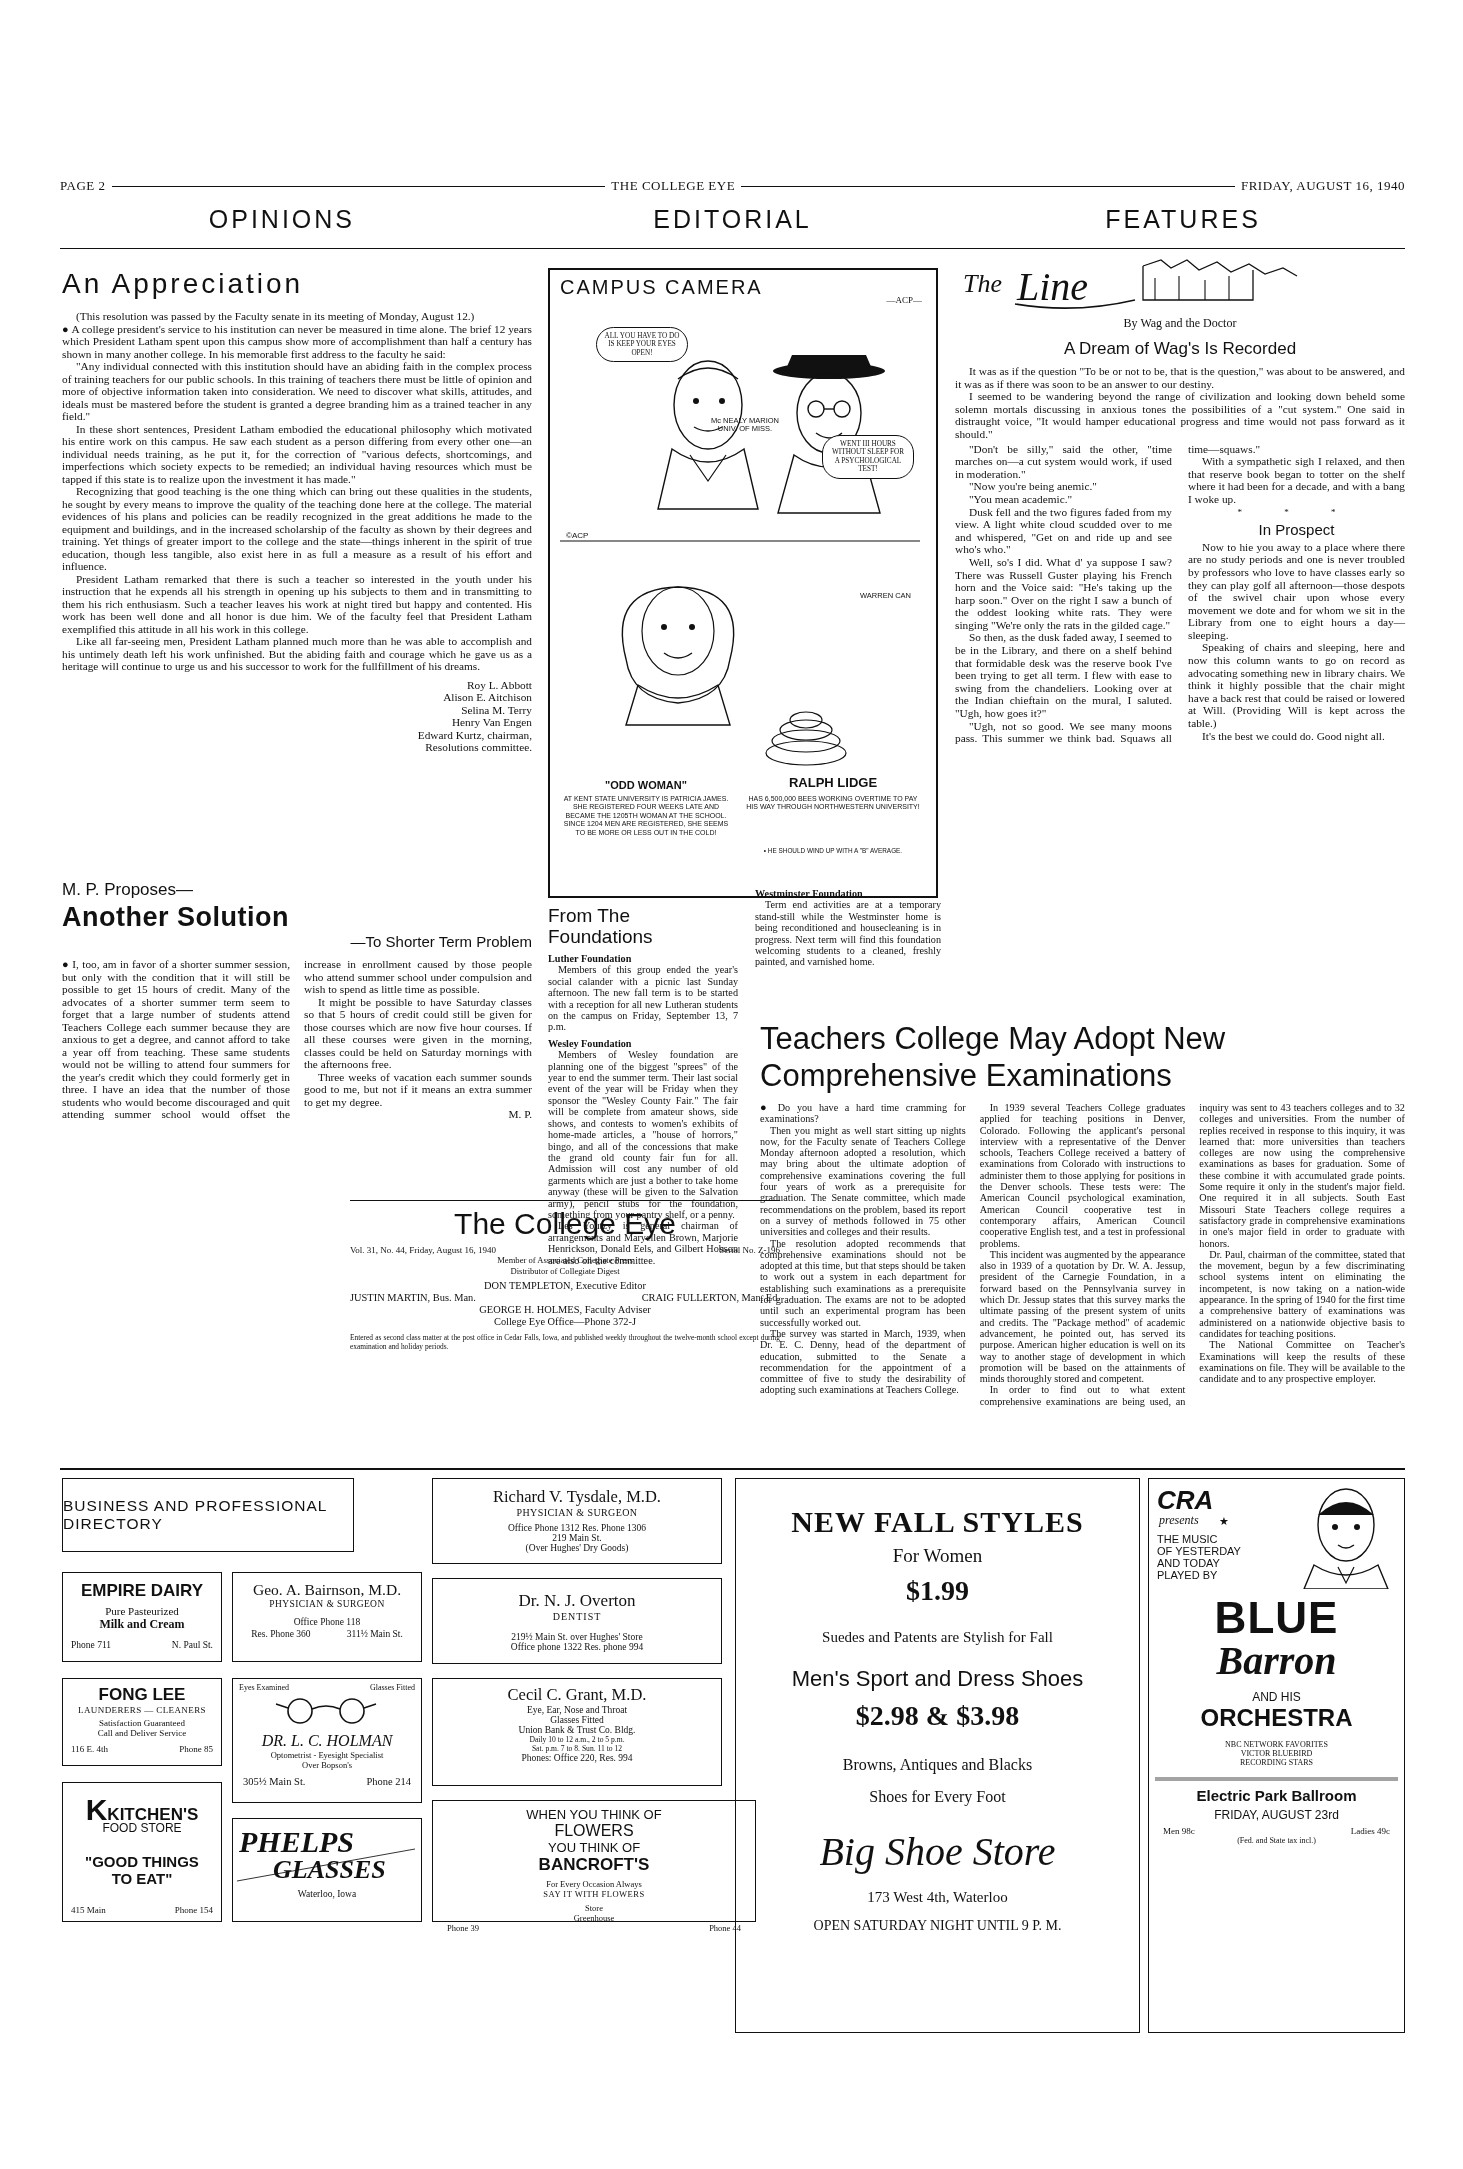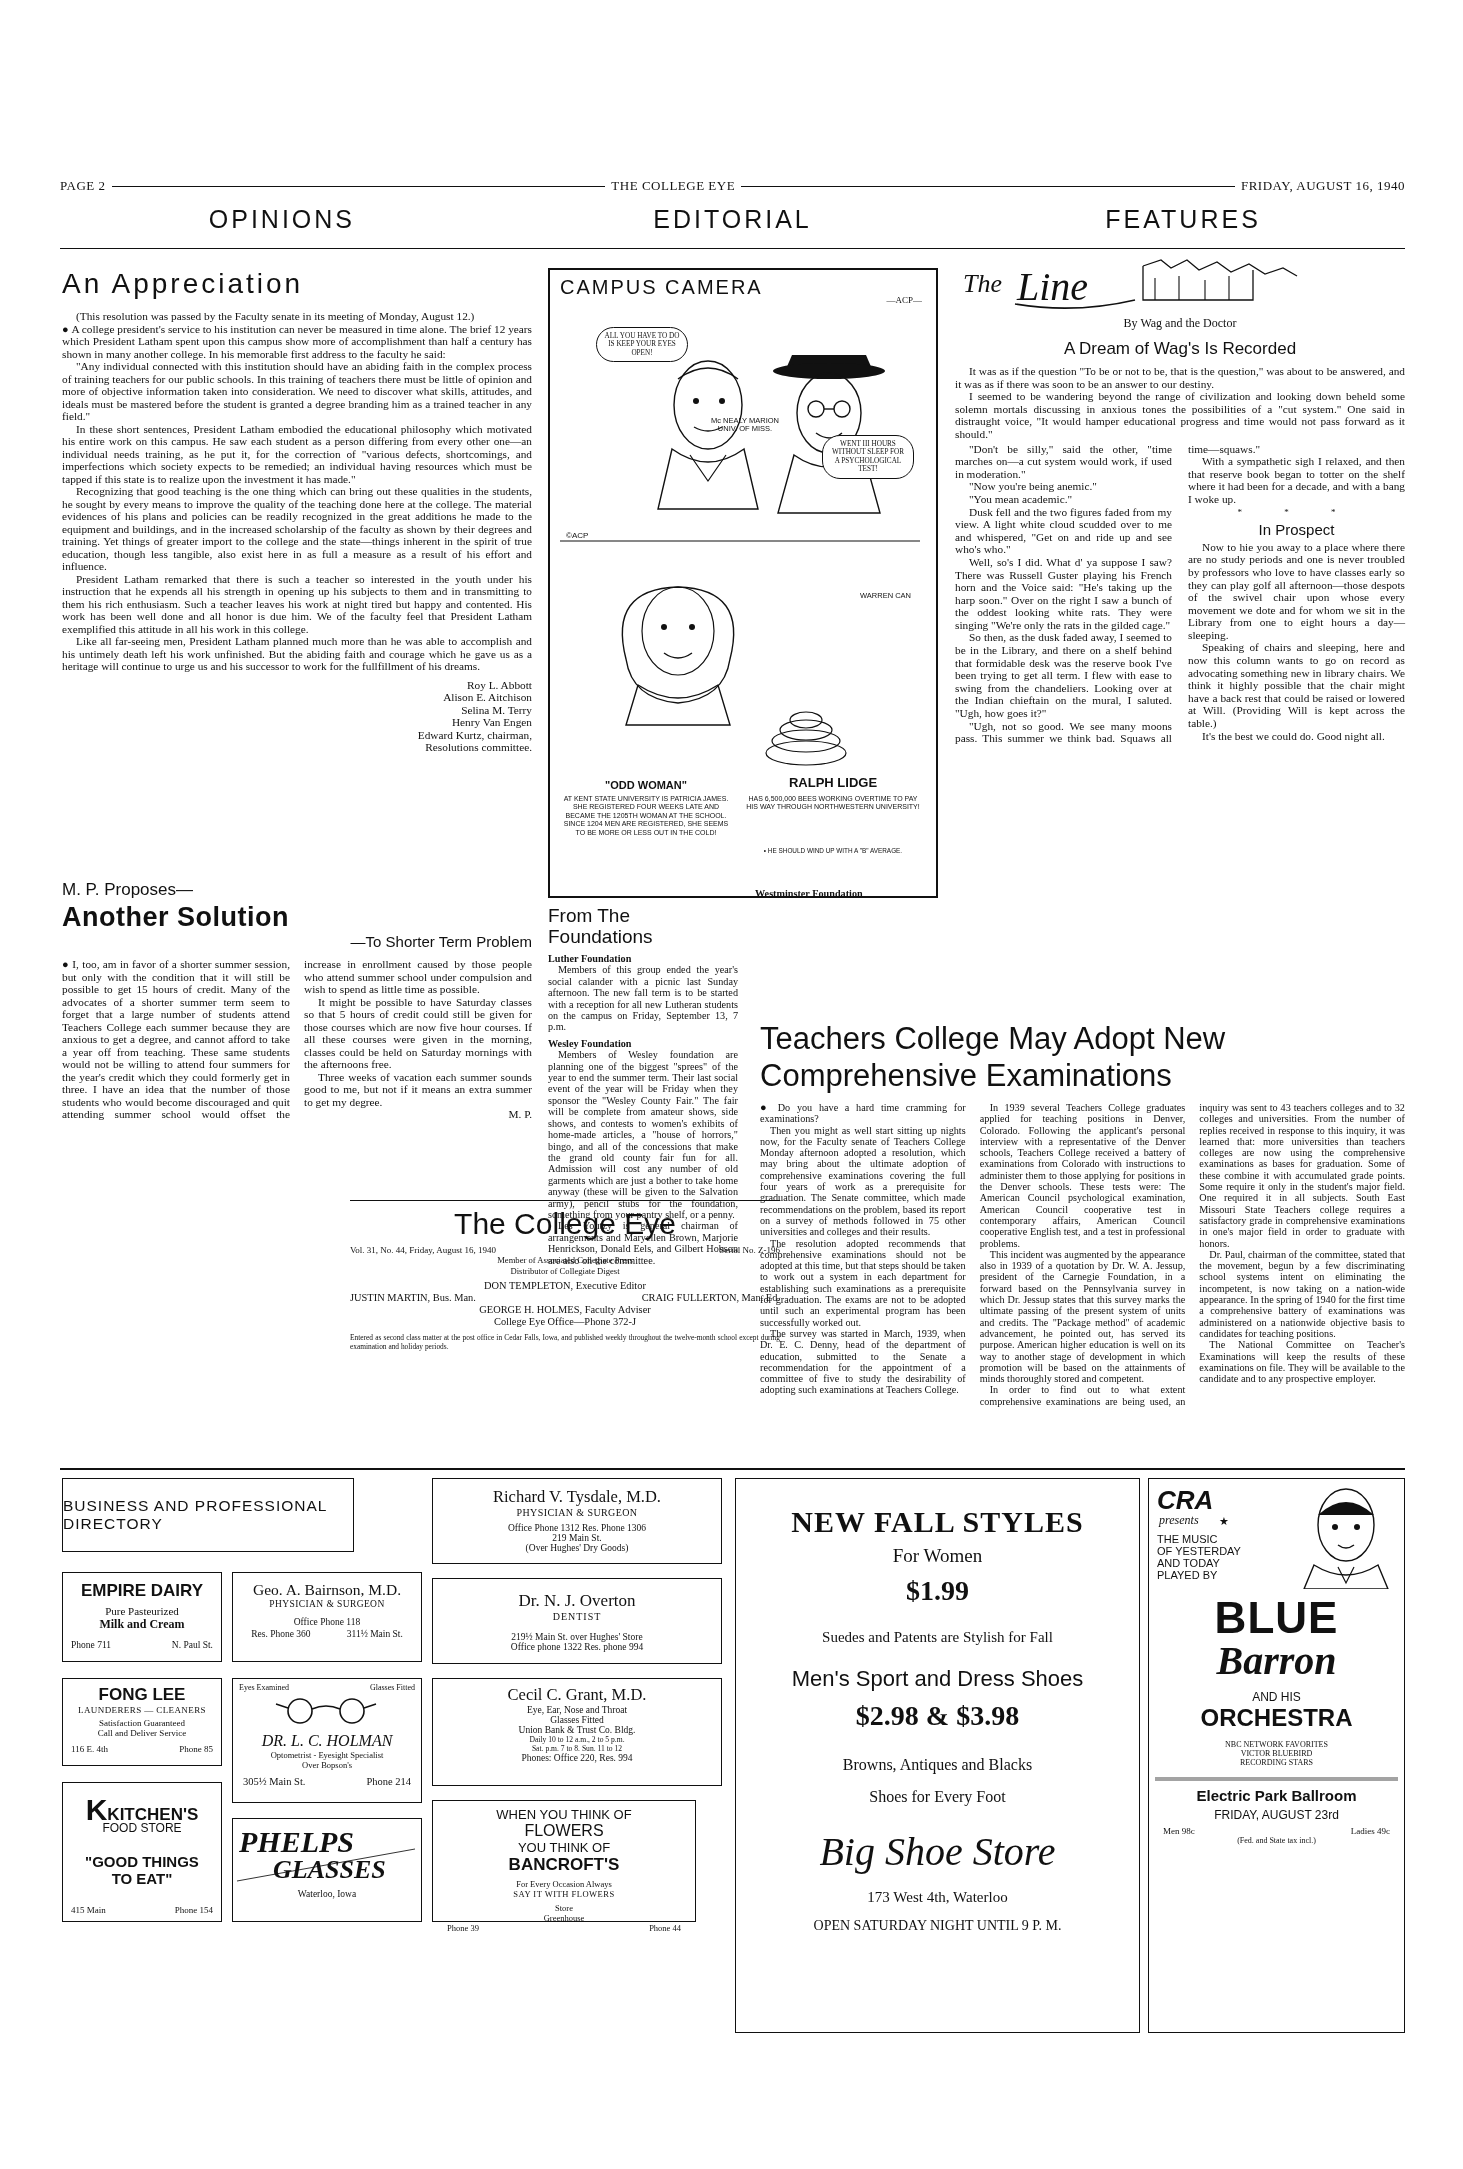--- a/index.html
+++ b/index.html
@@ -185,20 +185,21 @@
     <div class="body">
       <div class="sh">Luther Foundation</div>
       <p>Members of this group ended the year's social calander with a picnic last Sunday afternoon. The new fall term is to be started with a reception for all new Lutheran students on the campus on Friday, September 13, 7 p.m.</p>
       <div class="sh">Wesley Foundation</div>
       <p>Members of Wesley foundation are planning one of the biggest "sprees" of the year to end the summer term. Their last social event of the year will be Friday when they sponsor the "Wesley County Fair." The fair will be complete from amateur shows, side shows, and contests to women's exhibits of home-made articles, a "house of horrors," bingo, and all of the concessions that make the grand old county fair fun for all. Admission will cost any number of old garments which are just a bother to take home anyway (these will be given to the Salvation army), pencil stubs for the foundation, something from your pantry shelf, or a penny.</p>
       <p>Les Youtzy is general chairman of arrangements and Maryellen Brown, Marjorie Henrickson, Donald Eels, and Gilbert Hobson are also on the committee.</p>
     </div>
   </div>
   <div class="westm">
     <div class="sh">Westminster Foundation</div>
+    <p>Term end activities are at a temporary stand-still while the Westminster home is being reconditioned and housecleaning is in progress. Next term will find this foundation welcoming students to a cleaned, freshly painted, and varnished home.</p>
   </div>
 
   <div class="line-col">
     <div class="line-logo">
       <svg width="450" height="54" style="position:absolute;left:0;top:-4px;">
         <text x="8" y="34" font-family="Liberation Serif, serif" font-style="italic" font-size="26" fill="#111">The</text>
         <text x="62" y="42" font-family="Liberation Serif, serif" font-style="italic" font-size="40" fill="#111">Line</text>
         <path d="M60 46 q60 10 120 -4" stroke="#111" fill="none" stroke-width="1.6"></path>
         <path d="M188 8 l18 -6 l10 8 l16 -8 l12 10 l18 -8 l14 10 l18 -8 l16 10 l18 -6 l14 8" stroke="#111" fill="none" stroke-width="1.3"></path>
         <path d="M188 8 l0 34 l110 0 l0 -30" stroke="#111" fill="none" stroke-width="1.3"></path>
@@ -362,21 +363,21 @@
   <div class="ad" style="left:432px;top:1678px;width:290px;height:108px;">
     <div style="font-size:16.5px;margin-top:6px;">Cecil C. Grant, M.D.</div>
     <div style="font-size:9.5px;">Eye, Ear, Nose and Throat</div>
     <div style="font-size:9.5px;">Glasses Fitted</div>
     <div style="font-size:9.5px;">Union Bank &amp; Trust Co. Bldg.</div>
     <div style="font-size:7.6px;">Daily 10 to 12 a.m., 2 to 5 p.m.</div>
     <div style="font-size:7.6px;">Sat. p.m. 7 to 8. Sun. 11 to 12</div>
     <div style="font-size:9.5px;">Phones: Office 220, Res. 994</div>
   </div>
 
-  <div class="ad" style="left:432px;top:1800px;width:264px;height:122px;">
+  <div class="ad" style="left:432px;top:1800px;width:324px;height:122px;">
     <div style="font-size:13px;font-family:'Liberation Sans',sans-serif;margin-top:6px;">WHEN YOU THINK OF</div>
     <div style="font-size:16px;font-family:'Liberation Sans',sans-serif;">FLOWERS</div>
     <div style="font-size:13px;font-family:'Liberation Sans',sans-serif;">YOU THINK OF</div>
     <div style="font-size:17px;font-family:'Liberation Sans',sans-serif;font-weight:700;">BANCROFT'S</div>
     <div style="font-size:8.5px;margin-top:4px;">For Every Occasion Always</div>
     <div style="font-size:8.5px;letter-spacing:.5px;">SAY IT WITH FLOWERS</div>
     <div style="display:flex;justify-content:center;font-size:8.5px;padding:4px 14px 0 14px;flex-direction:column;">
       <span>Store</span>
       <span>Greenhouse</span>
     </div>

